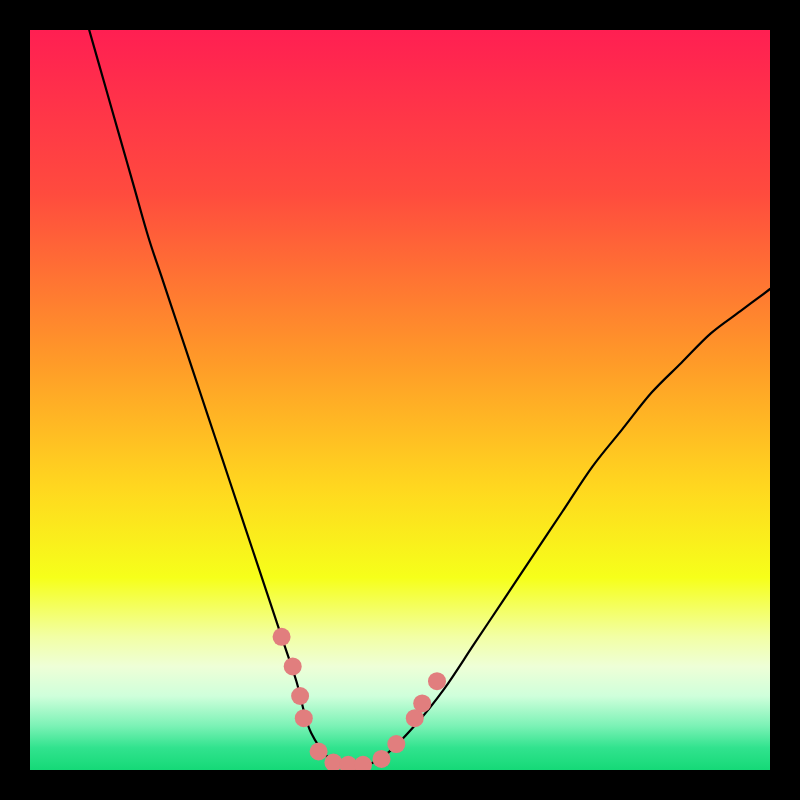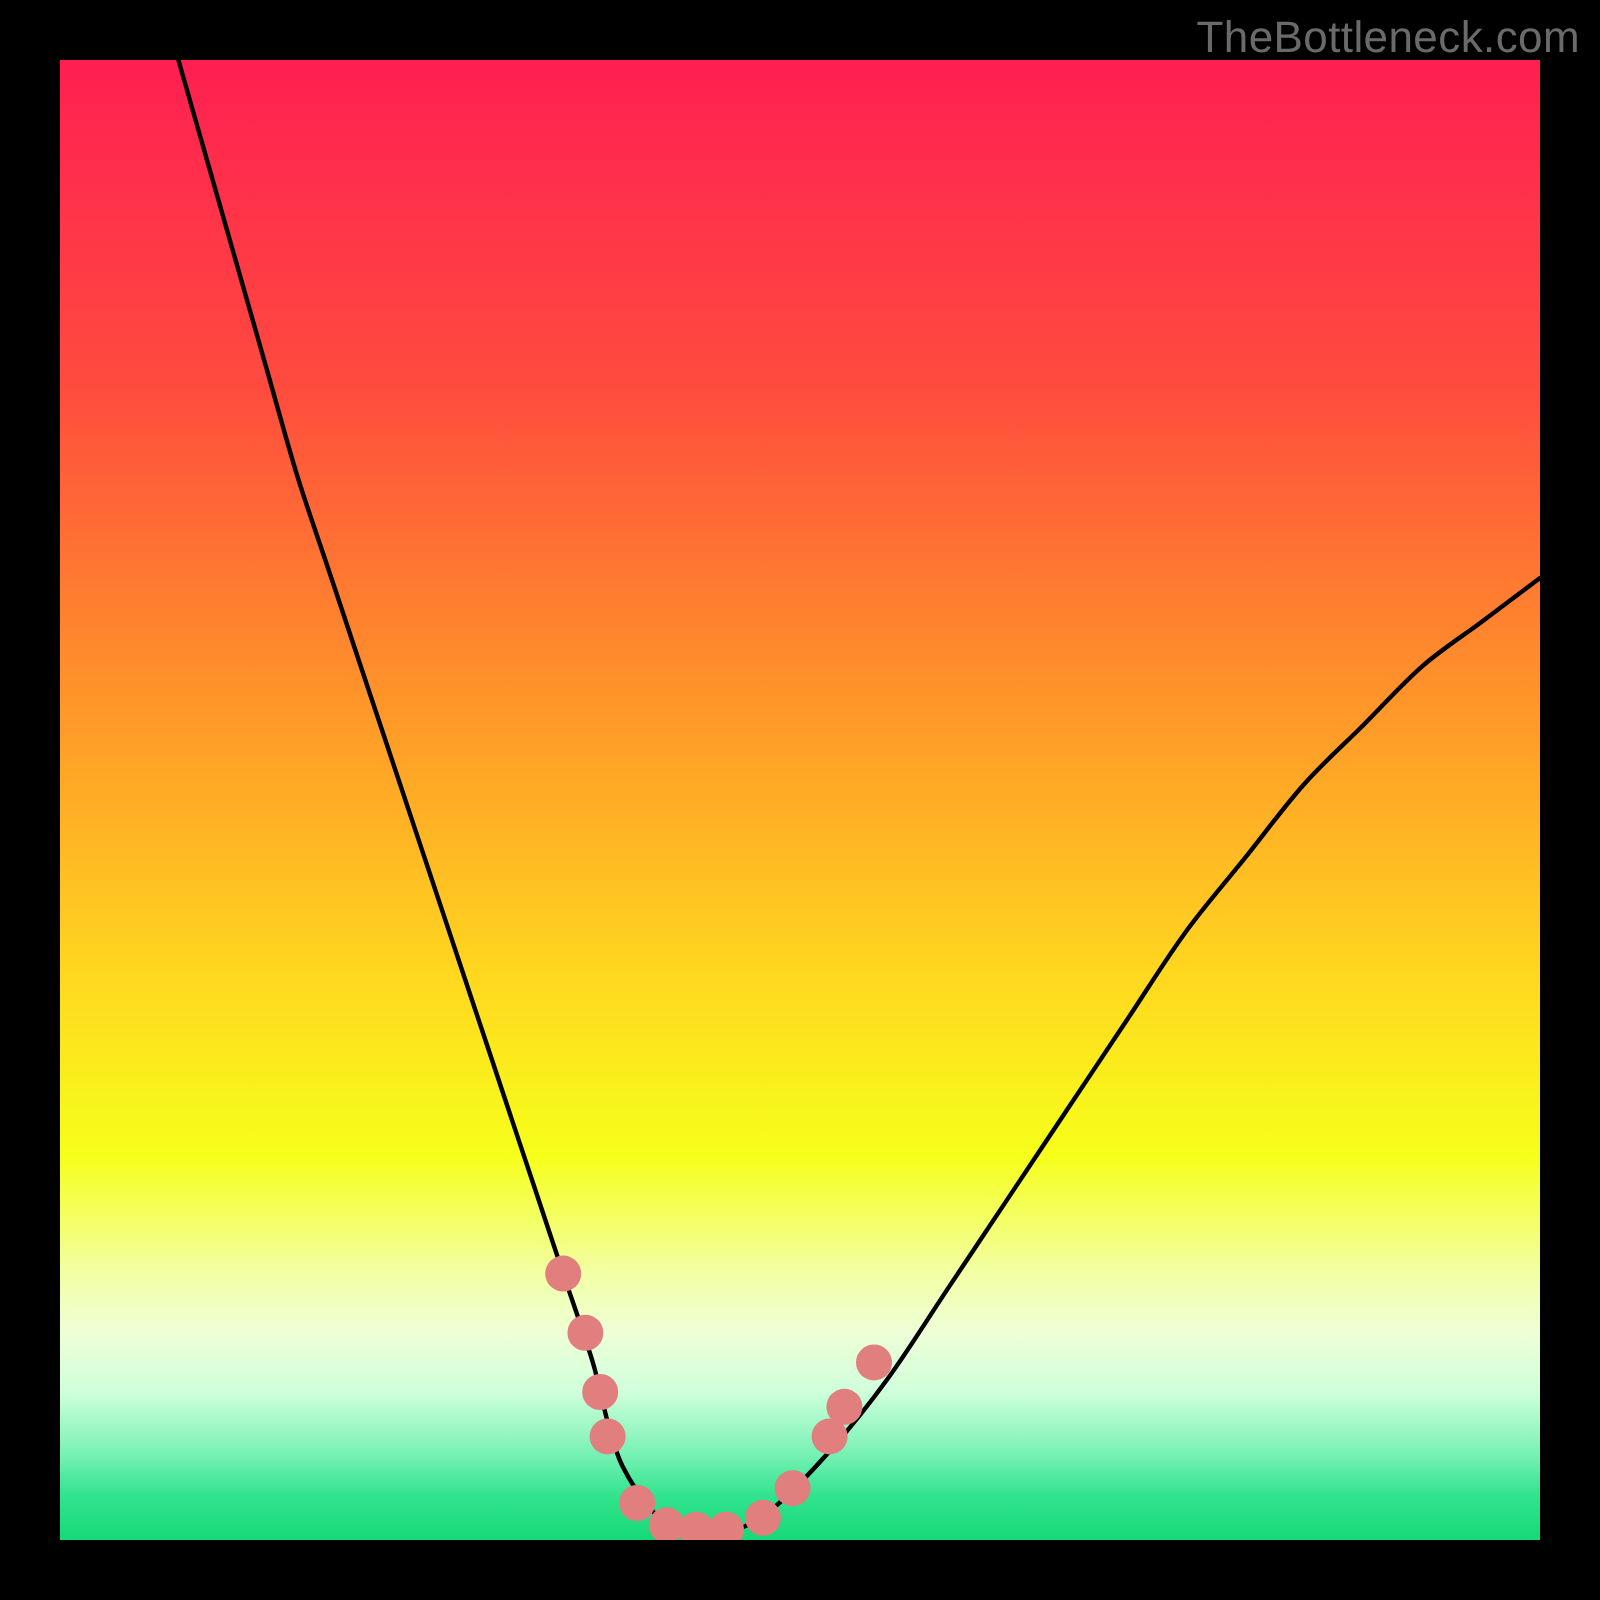--- a/index.html
+++ b/index.html
@@ -66,14 +66,13 @@
         <circle cx="303.40" cy="732.60" r="9" fill="#e17e7e"></circle>
         <circle cx="318.20" cy="734.82" r="9" fill="#e17e7e"></circle>
         <circle cx="333.00" cy="734.82" r="9" fill="#e17e7e"></circle>
         <circle cx="351.50" cy="728.90" r="9" fill="#e17e7e"></circle>
         <circle cx="366.30" cy="714.10" r="9" fill="#e17e7e"></circle>
         <circle cx="384.80" cy="688.20" r="9" fill="#e17e7e"></circle>
         <circle cx="392.20" cy="673.40" r="9" fill="#e17e7e"></circle>
         <circle cx="407.00" cy="651.20" r="9" fill="#e17e7e"></circle>
       </g>
   </svg>
-  <div class="watermark">TheBottleneck.com</div>
 </div>
 
 </body></html>

